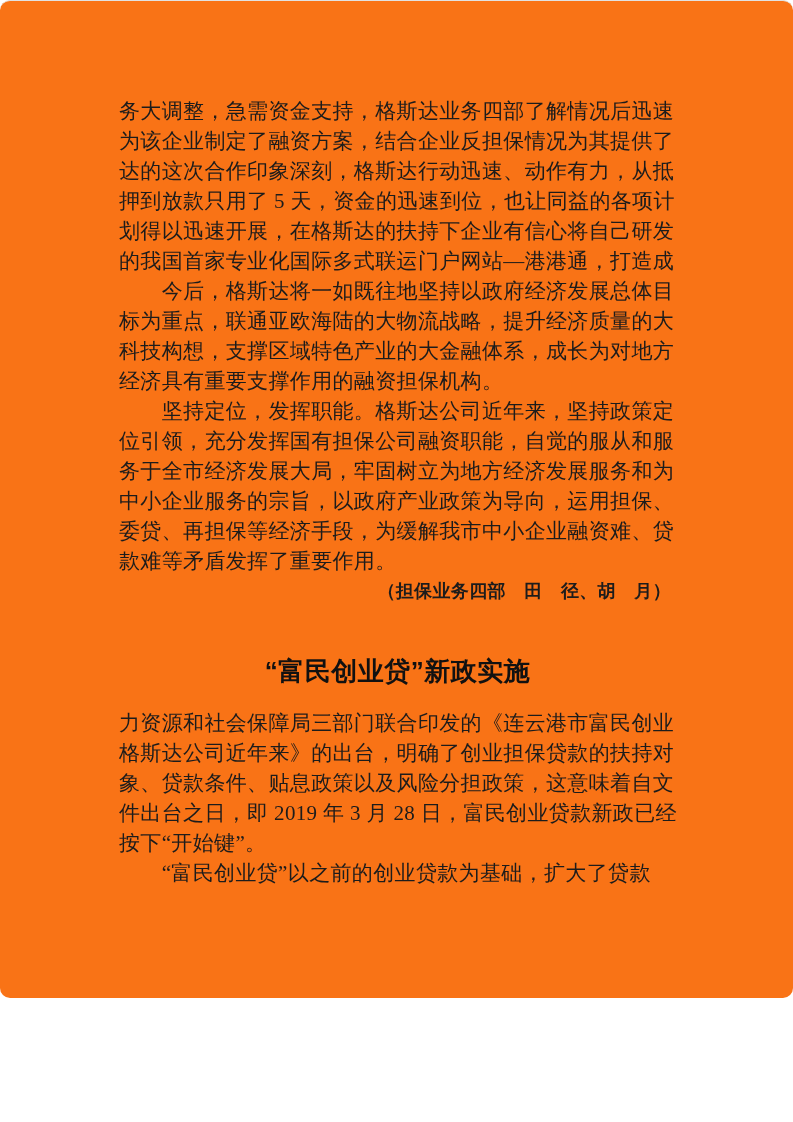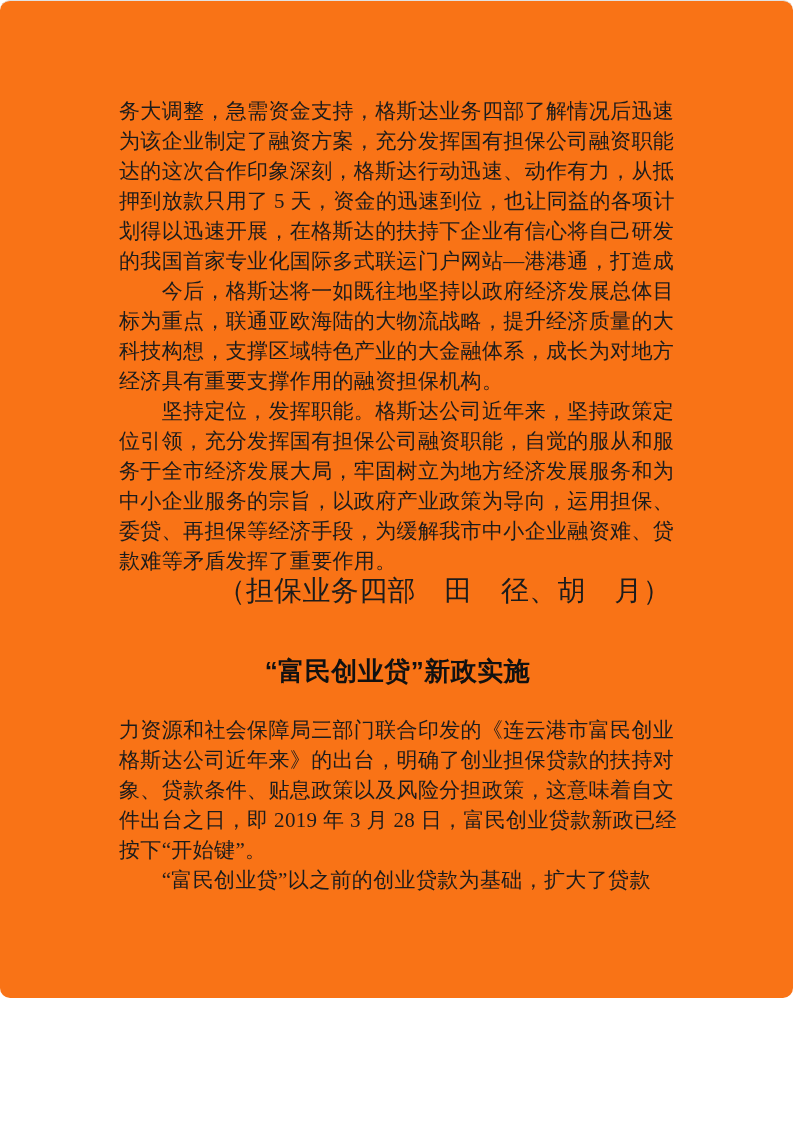--- a/index.html
+++ b/index.html
@@ -30,36 +30,37 @@
     padding: 0;
   }
   .para .line {
     font-size: 21px;
     line-height: 30px;
     letter-spacing: 0.35px;
     white-space: pre;
     color: #1c1c1c;
   }
   .byline {
-    font-size: 28px;
+    font-size: 18px;
     line-height: 30px;
     letter-spacing: 0.35px;
     text-align: right;
     padding-right: 5px;
     white-space: pre;
+    font-weight: bold;
   }
   .article-title {
     font-family: "Liberation Sans", "DejaVu Sans", sans-serif;
     font-weight: 700;
     font-size: 26px;
     line-height: 40px;
     letter-spacing: 0.5px;
     text-align: center;
     margin-top: 45px;
-    margin-bottom: 24px;
+    margin-bottom: 17px;
     color: #111111;
   }
   .page-number {
     position: absolute;
     top: 1037px;
     left: 0;
     width: 100%;
     text-align: center;
     font-size: 15px;
     line-height: 18px;
@@ -69,21 +70,21 @@
 </style>
 </head>
 <body>
 
 <div class="page">
   <div class="text-column">
 
     <section>
       <div class="para">
           <div class="line">务大调整，急需资金支持，格斯达业务四部了解情况后迅速</div>
-          <div class="line">为该企业制定了融资方案，充分发挥国有担保公司融资职能</div>
+          <div class="line">为该企业制定了融资方案，结合企业反担保情况为其提供了</div>
           <div class="line">达的这次合作印象深刻，格斯达行动迅速、动作有力，从抵</div>
           <div class="line">押到放款只用了 5 天，资金的迅速到位，也让同益的各项计</div>
           <div class="line">划得以迅速开展，在格斯达的扶持下企业有信心将自己研发</div>
           <div class="line">的我国首家专业化国际多式联运门户网站—港港通，打造成</div>
         </div>
       <div class="para">
           <div class="line">　　今后，格斯达将一如既往地坚持以政府经济发展总体目</div>
           <div class="line">标为重点，联通亚欧海陆的大物流战略，提升经济质量的大</div>
           <div class="line">科技构想，支撑区域特色产业的大金融体系，成长为对地方</div>
           <div class="line">经济具有重要支撑作用的融资担保机构。</div>

